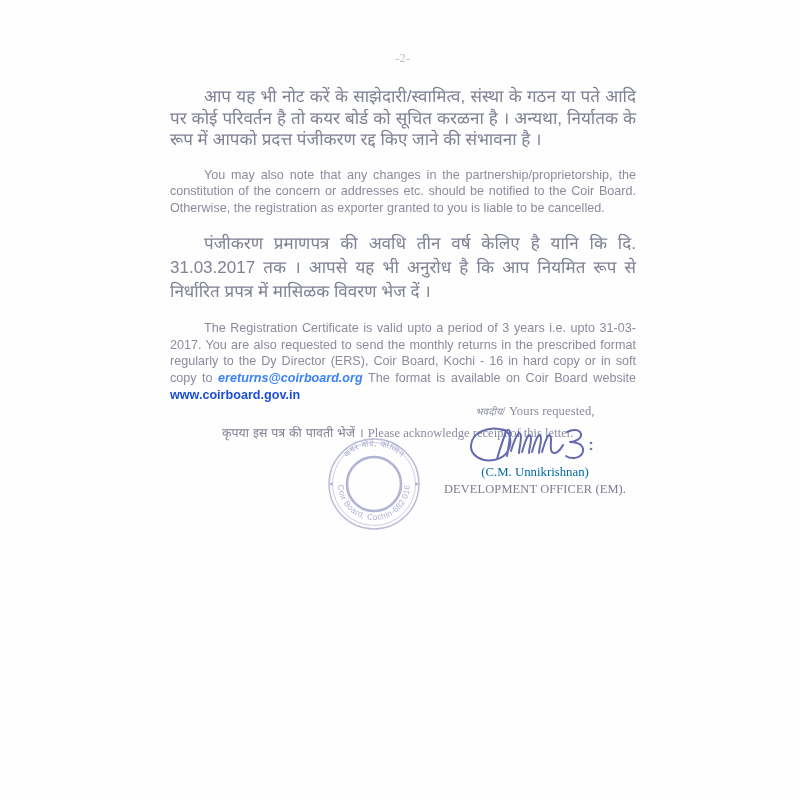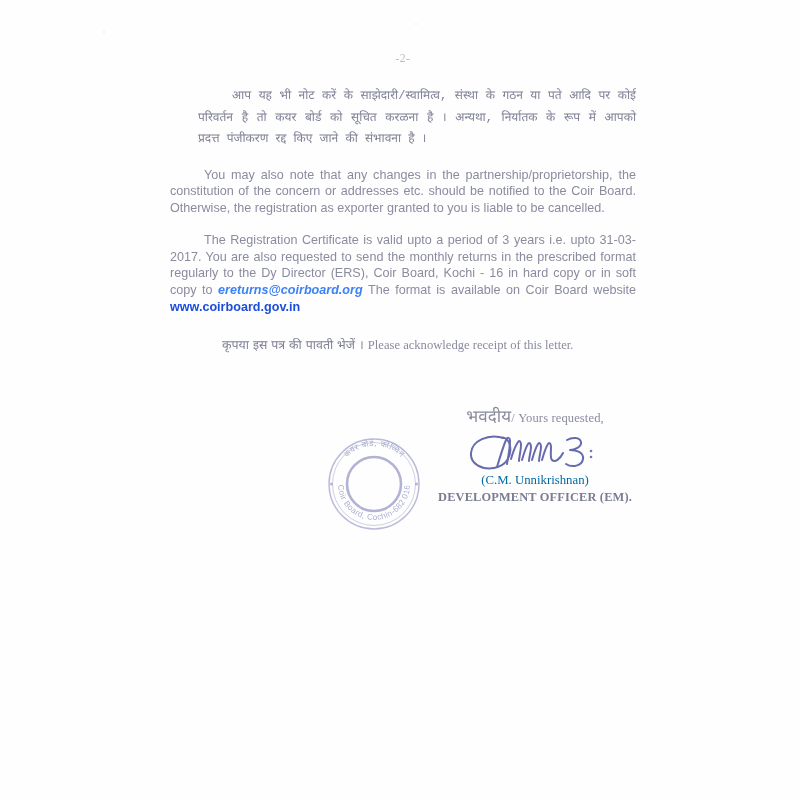--- a/index.html
+++ b/index.html
@@ -69,26 +69,25 @@
   .para + .para { margin-top: 16px; }
 
   .para.en {
     font-family: Liberation Sans, sans-serif;
     font-size: 12.6px;
     line-height: 16.6px;
     text-indent: 34px;
     color: #8a8c9e;
   }
   .para.hi {
-    font-family: Liberation Mono, monospace;
-    font-size: 12px;
+    font-family: Liberation Sans, sans-serif;
+    font-size: 17px;
     line-height: 21.5px;
     text-indent: 34px;
     color: #7f8195;
-    margin-left: 28px;
   }
   .para.hi.tight { line-height: 24px; }
 
   .ack-line {
     margin: 20px 0 0 0;
     text-indent: 52px;
     color: #8a8c9e;
   }
   .ack-line .hi-run {
     font-family: "DejaVu Sans", sans-serif;
@@ -119,36 +118,37 @@
     text-align: center;
     color: #8a8c9e;
   }
   .yours-faithfully {
     font-size: 12.6px;
     margin: 0;
     letter-spacing: .1px;
   }
   .yours-faithfully .hi-run {
     font-family: "DejaVu Sans", sans-serif;
-    font-size: 17px;
+    font-size: 10px;
+    font-style: italic;
   }
   #signature-mark {
     height: 44px;
     margin: 2px 0 0 0;
     position: relative;
   }
   #signature-mark svg { position: absolute; left: 44px; top: 0; }
   .signer-name {
     font-size: 12.8px;
     margin: 0;
     color: #0369a1;
   }
   .signer-title {
     font-size: 12.4px;
-    font-weight: bold;
+    font-weight: normal;
     margin: 2px 0 0 0;
     letter-spacing: .15px;
     color: #7a7c90;
   }
 
   
   #official-seal {
     position: absolute;
     left: 322px;
     top: 432px;
@@ -167,20 +167,21 @@
   <div id="scan-noise"></div>
 
   <div id="letter-body">
 
     <div class="page-number">-2-</div>
 
     <p class="para hi">आप यह भी नोट करें के साझेदारी/स्वामित्व, संस्था के गठन या पते आदि पर कोई परिवर्तन है तो कयर बोर्ड को सूचित करळना है । अन्यथा, निर्यातक के रूप में आपको प्रदत्त पंजीकरण रद्द किए जाने की संभावना है ।</p>
 
     <p class="para en">You may also note that any changes in the partnership/proprietorship, the constitution of the concern or addresses etc. should be notified to the Coir Board. Otherwise, the registration as exporter granted to you is liable to be cancelled.</p>
 
+    <p class="para hi tight">पंजीकरण प्रमाणपत्र की अवधि तीन वर्ष केलिए है यानि कि दि. 31.03.2017  तक । आपसे यह भी अनुरोध है कि आप नियमित रूप से निर्धारित प्रपत्र में मासिळक विवरण भेज दें ।</p>
 
     <p class="para en"><span>The Registration Certificate is valid upto a period of 3 years i.e. upto 31-03-2017. You are also requested to send the monthly returns in the prescribed format regularly to the Dy Director (ERS), Coir Board, Kochi - 16 in hard copy or in soft copy to</span> <span class="email-italic nowrap">ereturns@coirboard.org</span> <span>The format is available on Coir Board website</span> <span class="site-bold nowrap">www.coirboard.gov.in</span></p>
 
     <p class="ack-line"><span class="hi-run">कृपया इस पत्र की पावती भेजें</span> <span class="en-run">।</span> <span class="en-run">Please acknowledge receipt of this letter.</span></p>
 
   </div>
 
   <div id="official-seal">
     <svg width="104" height="104" viewBox="0 0 104 104" aria-hidden="true">
       <defs>

